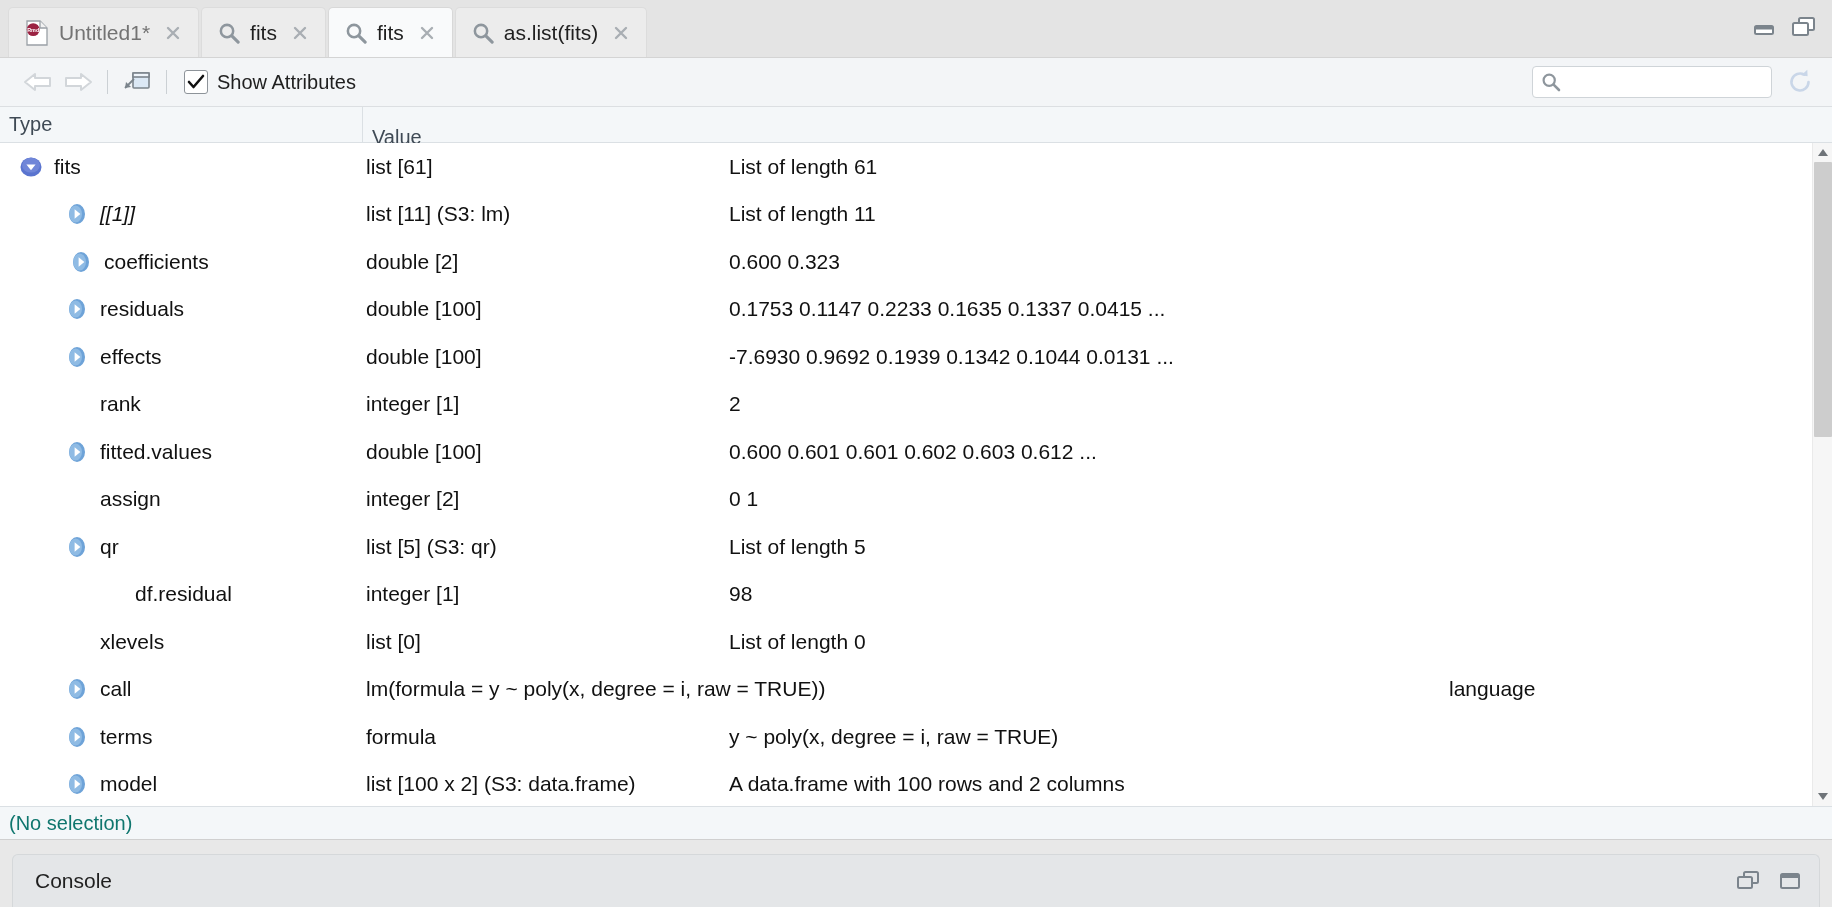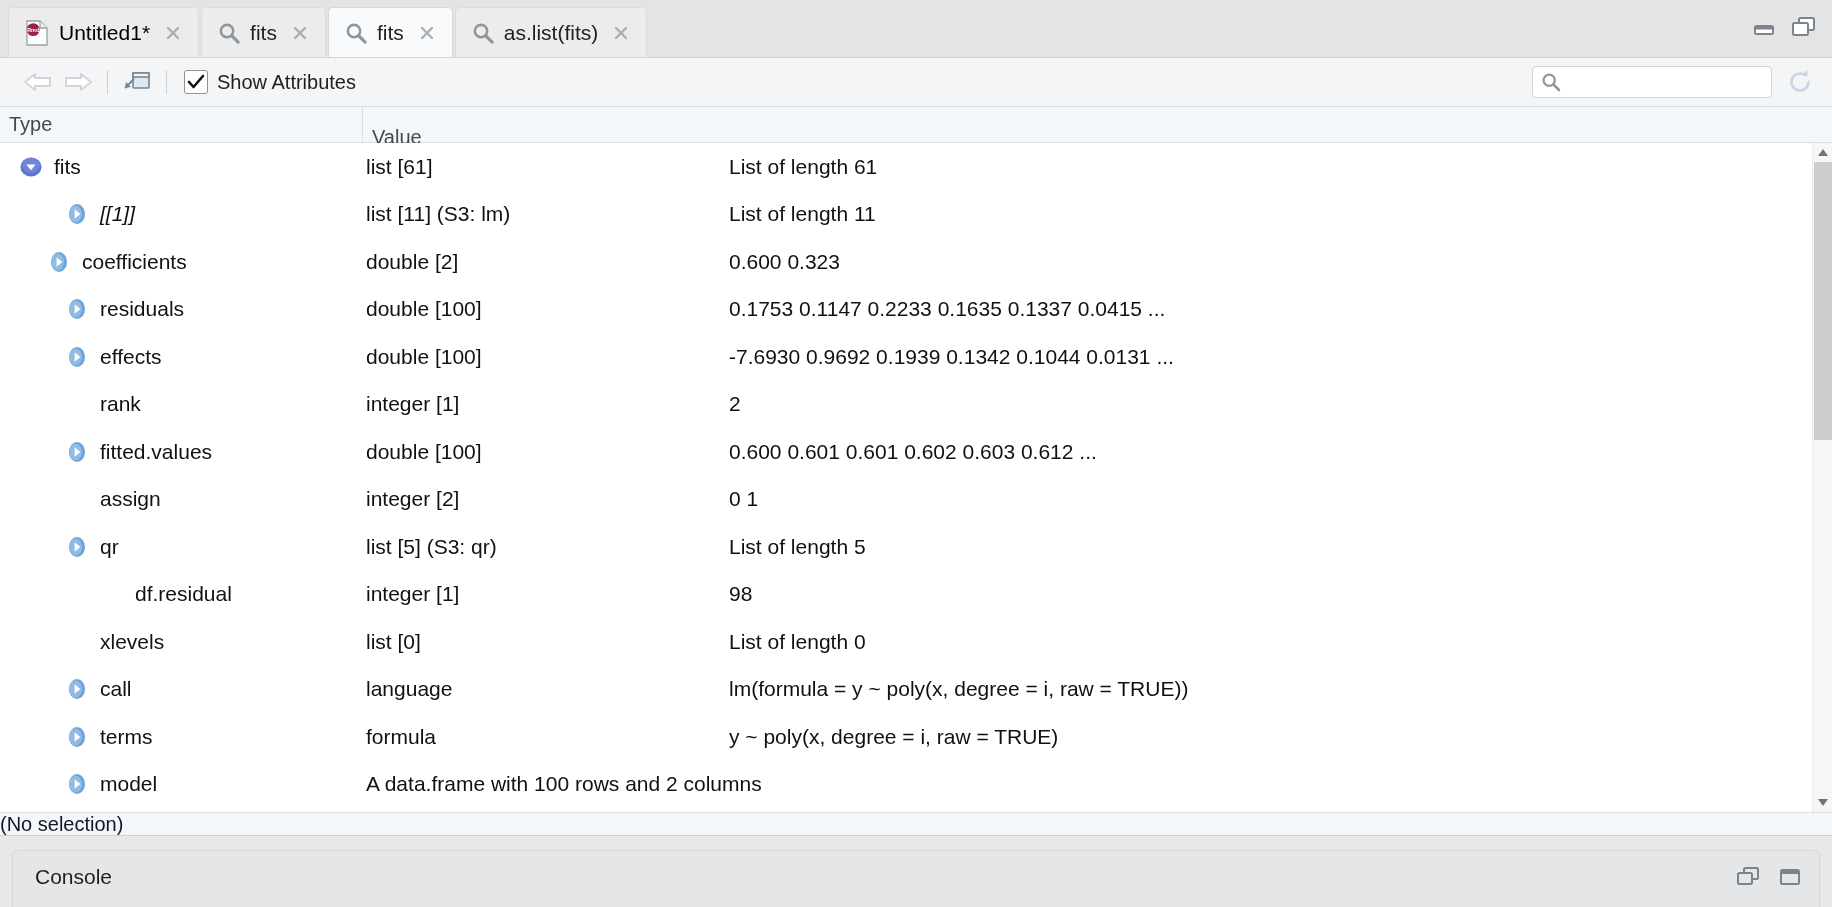--- a/index.html
+++ b/index.html
@@ -45,21 +45,21 @@
     position: relative;
     font-size: 21px;
     color: #1f1f1f;
     white-space: nowrap;
   }
   .tab.active {
     background: #f9fafb;
     border-color: #d8d8d8;
     z-index: 3;
   }
-  .tab.modified .tab-label { color: #000000; text-align: center; }
+  .tab.modified .tab-label { color: #737373; text-align: center; }
   .tab-label { font-size: 21px; line-height: 1; }
   .tab-close {
     font-size: 21px;
     color: #a9aeb3;
     line-height: 1;
     margin-left: 4px;
     width: 18px; height: 18px;
     display: flex; align-items: center; justify-content: center;
     cursor: pointer;
     flex: none;
@@ -239,27 +239,28 @@
     left: 1px; right: 1px;
     top: 0;
     height: 44%;
     background: #cdcdcd;
     border-radius: 1px;
     cursor: pointer;
   }
 
   
   .statusbar {
-    height: 24px;
+    height: 34px;
     background: #f4f7f9;
     border-top: 1px solid #dbe0e4;
     border-bottom: 1px solid #d0d0d0;
     display: flex; align-items: center;
+    padding-left: 9px;
     font-size: 20px;
-    color: #0f172a;
+    color: #0f766e;
     flex: none;
   }
 
   
   .console-gap {
     height: 14px;
     background: #e8e8e8;
     flex: none;
   }
   .console-panel {
@@ -459,21 +460,21 @@
                 </svg>
               </span>
               <span class="node-label italic">[[1]]</span>
             </div>
           </div>
           <div class="cell c-type">list [11] (S3: lm)</div>
           <div class="cell c-value">List of length 11</div>
         </div>
         <div class="row">
           <div class="cell c-name">
-            <div class="name-inner" style="padding-left: 46px; text-align: center;">
+            <div class="name-inner" style="padding-left: 68px; text-align: center;">
               <span class="expander">
                 <svg width="24" height="24" viewBox="0 0 24 24" aria-hidden="true">
                   <ellipse cx="12" cy="12" rx="8" ry="10" fill="#6ea3d8"></ellipse>
                   <ellipse cx="10.6" cy="12" rx="6.4" ry="8.6" fill="#8fbbe4"></ellipse>
                   <path d="M9.6 7.2 L15.4 12 L9.6 16.8 Z" fill="#ffffff"></path>
                 </svg>
               </span>
               <span class="node-label">coefficients</span>
             </div>
           </div>
@@ -590,22 +591,22 @@
               <span class="expander">
                 <svg width="24" height="24" viewBox="0 0 24 24" aria-hidden="true">
                   <ellipse cx="12" cy="12" rx="8" ry="10" fill="#6ea3d8"></ellipse>
                   <ellipse cx="10.6" cy="12" rx="6.4" ry="8.6" fill="#8fbbe4"></ellipse>
                   <path d="M9.6 7.2 L15.4 12 L9.6 16.8 Z" fill="#ffffff"></path>
                 </svg>
               </span>
               <span class="node-label">call</span>
             </div>
           </div>
+          <div class="cell c-value">lm(formula = y ~ poly(x, degree = i, raw = TRUE))</div>
           <div class="cell c-type">language</div>
-          <div class="cell c-value">lm(formula = y ~ poly(x, degree = i, raw = TRUE))</div>
         </div>
         <div class="row">
           <div class="cell c-name">
             <div class="name-inner" style="padding-left: 64px;">
               <span class="expander">
                 <svg width="24" height="24" viewBox="0 0 24 24" aria-hidden="true">
                   <ellipse cx="12" cy="12" rx="8" ry="10" fill="#6ea3d8"></ellipse>
                   <ellipse cx="10.6" cy="12" rx="6.4" ry="8.6" fill="#8fbbe4"></ellipse>
                   <path d="M9.6 7.2 L15.4 12 L9.6 16.8 Z" fill="#ffffff"></path>
                 </svg>
@@ -622,20 +623,21 @@
               <span class="expander">
                 <svg width="24" height="24" viewBox="0 0 24 24" aria-hidden="true">
                   <ellipse cx="12" cy="12" rx="8" ry="10" fill="#6ea3d8"></ellipse>
                   <ellipse cx="10.6" cy="12" rx="6.4" ry="8.6" fill="#8fbbe4"></ellipse>
                   <path d="M9.6 7.2 L15.4 12 L9.6 16.8 Z" fill="#ffffff"></path>
                 </svg>
               </span>
               <span class="node-label">model</span>
             </div>
           </div>
+          <div class="cell c-type">list [100 x 2] (S3: data.frame)</div>
           <div class="cell c-value">A data.frame with 100 rows and 2 columns</div>
         </div>
       </div>
 
     <div class="vscroll">
       <div class="sb-arrow">
         <svg width="12" height="9" viewBox="0 0 12 9" aria-hidden="true">
           <path d="M6 1 L11 8 L1 8 Z" fill="#6f7479"></path>
         </svg>
       </div>

